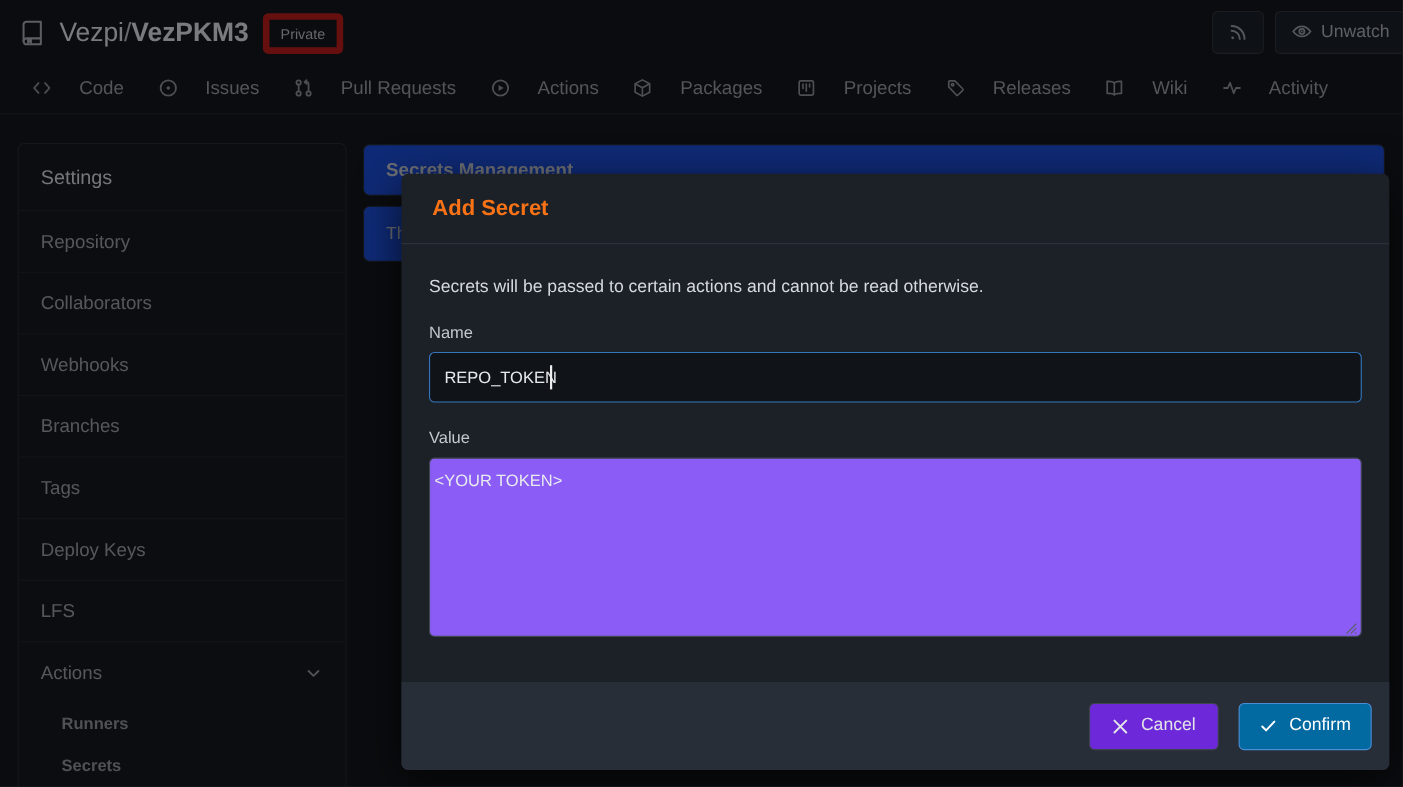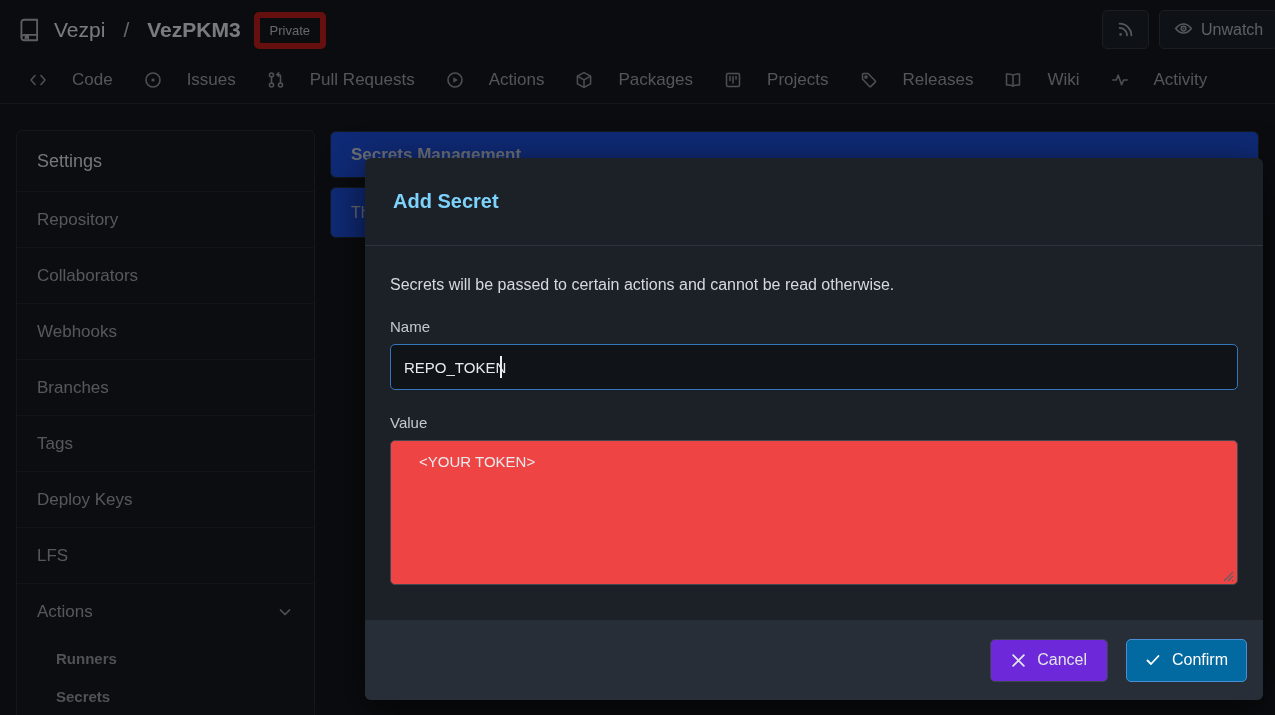--- a/index.html
+++ b/index.html
@@ -10,21 +10,21 @@
     background: #14171c;
     font-family: "Liberation Sans", sans-serif;
     color: #dde1e5;
   }
   svg { display: block; }
 
   
   .topbar { position: absolute; left: 0; top: 0; width: 100%; }
   .repo-row { display: flex; align-items: center; padding: 12px 16px 0 16px; height: 48px; }
   .repo-icon { color: #a6acb4; margin-right: 12px; }
-  .repo-title { font-size: 21px; color: #dde1e5; display: flex; align-items: center; gap: 18px; white-space: nowrap; }
+  .repo-title { font-size: 24px; color: #dde1e5; display: flex; align-items: center; gap: 0; white-space: nowrap; }
   .repo-title .owner { font-weight: 400; }
   .repo-title .sep { color: #b9bec5; }
   .repo-title .name { font-weight: 700; }
   .visibility-badge {
     margin-left: 13px; font-size: 13px; color: #b9bec5;
     border: 6px solid #b91c1c; border-radius: 5px; padding: 5px 10px;
   }
   .top-actions { position: absolute; top: 10px; left: 1102px; display: flex; gap: 10px; }
   .top-btn {
     display: flex; align-items: center; gap: 8px; height: 39px;
@@ -82,44 +82,44 @@
   .dim-overlay { position: absolute; inset: 0; background: rgba(0,0,0,0.45); z-index: 5; }
 
   
   .modal {
     position: absolute; z-index: 10; left: 365px; top: 158px; width: 898px; height: 542px;
     background: #1c2127; border-radius: 6px;
     box-shadow: 0 10px 40px rgba(0,0,0,0.65);
     display: flex; flex-direction: column;
   }
   .modal-header {
-    height: 88px; flex: none; display: flex; align-items: center; padding: 0 28px;
+    height: 64px; flex: none; display: flex; align-items: center; padding: 0 28px;
     border-bottom: 1px solid #2e343d;
-    font-size: 20px; font-weight: 600; color: #7dd3fc;
+    font-size: 20px; font-weight: 600; color: #f97316;
   }
   .modal-body { flex: 1; padding: 30px 25px 0 25px; }
   .modal-desc { font-size: 16px; color: #d6d9dd; }
   .field-label { margin-top: 24px; margin-bottom: 9px; font-size: 15px; font-weight: 500; color: #c4c9cf; }
   .input-wrap { position: relative; }
   .text-input {
     width: 100%; height: 46px; background: #101419;
     border: 1px solid #3376bd; border-radius: 5px;
     color: #e8ebee; font-size: 15px; font-family: "Liberation Sans", sans-serif;
     padding: 0 13px; outline: none;
   }
   .caret {
     position: absolute; left: 110px; top: 12px; width: 1.5px; height: 22px;
     background: #eceef0;
   }
   .value-area-wrap { position: relative; }
   .value-area {
-    width: 100%; height: 145px; background: #ef4444;
+    width: 100%; height: 163px; background: #8b5cf6;
     border: 1px solid #414851; border-radius: 5px;
     color: #e8ebee; font-size: 15px; font-family: "Liberation Sans", sans-serif;
-    padding: 11px 28px; outline: none; resize: none; line-height: 1.35;
+    padding: 11px 4px; outline: none; resize: none; line-height: 1.35;
   }
   .resize-handle { position: absolute; right: 3px; bottom: 6px; color: #5a616b; cursor: nwse-resize; }
   .modal-footer {
     height: 80px; flex: none; background: #272e38; border-radius: 0 0 6px 6px;
     display: flex; align-items: center; justify-content: flex-end; gap: 18px;
     padding: 0 16px;
   }
   .btn {
     height: 43px; display: flex; align-items: center; gap: 11px;
     border-radius: 5px; font-size: 16px; cursor: pointer;

